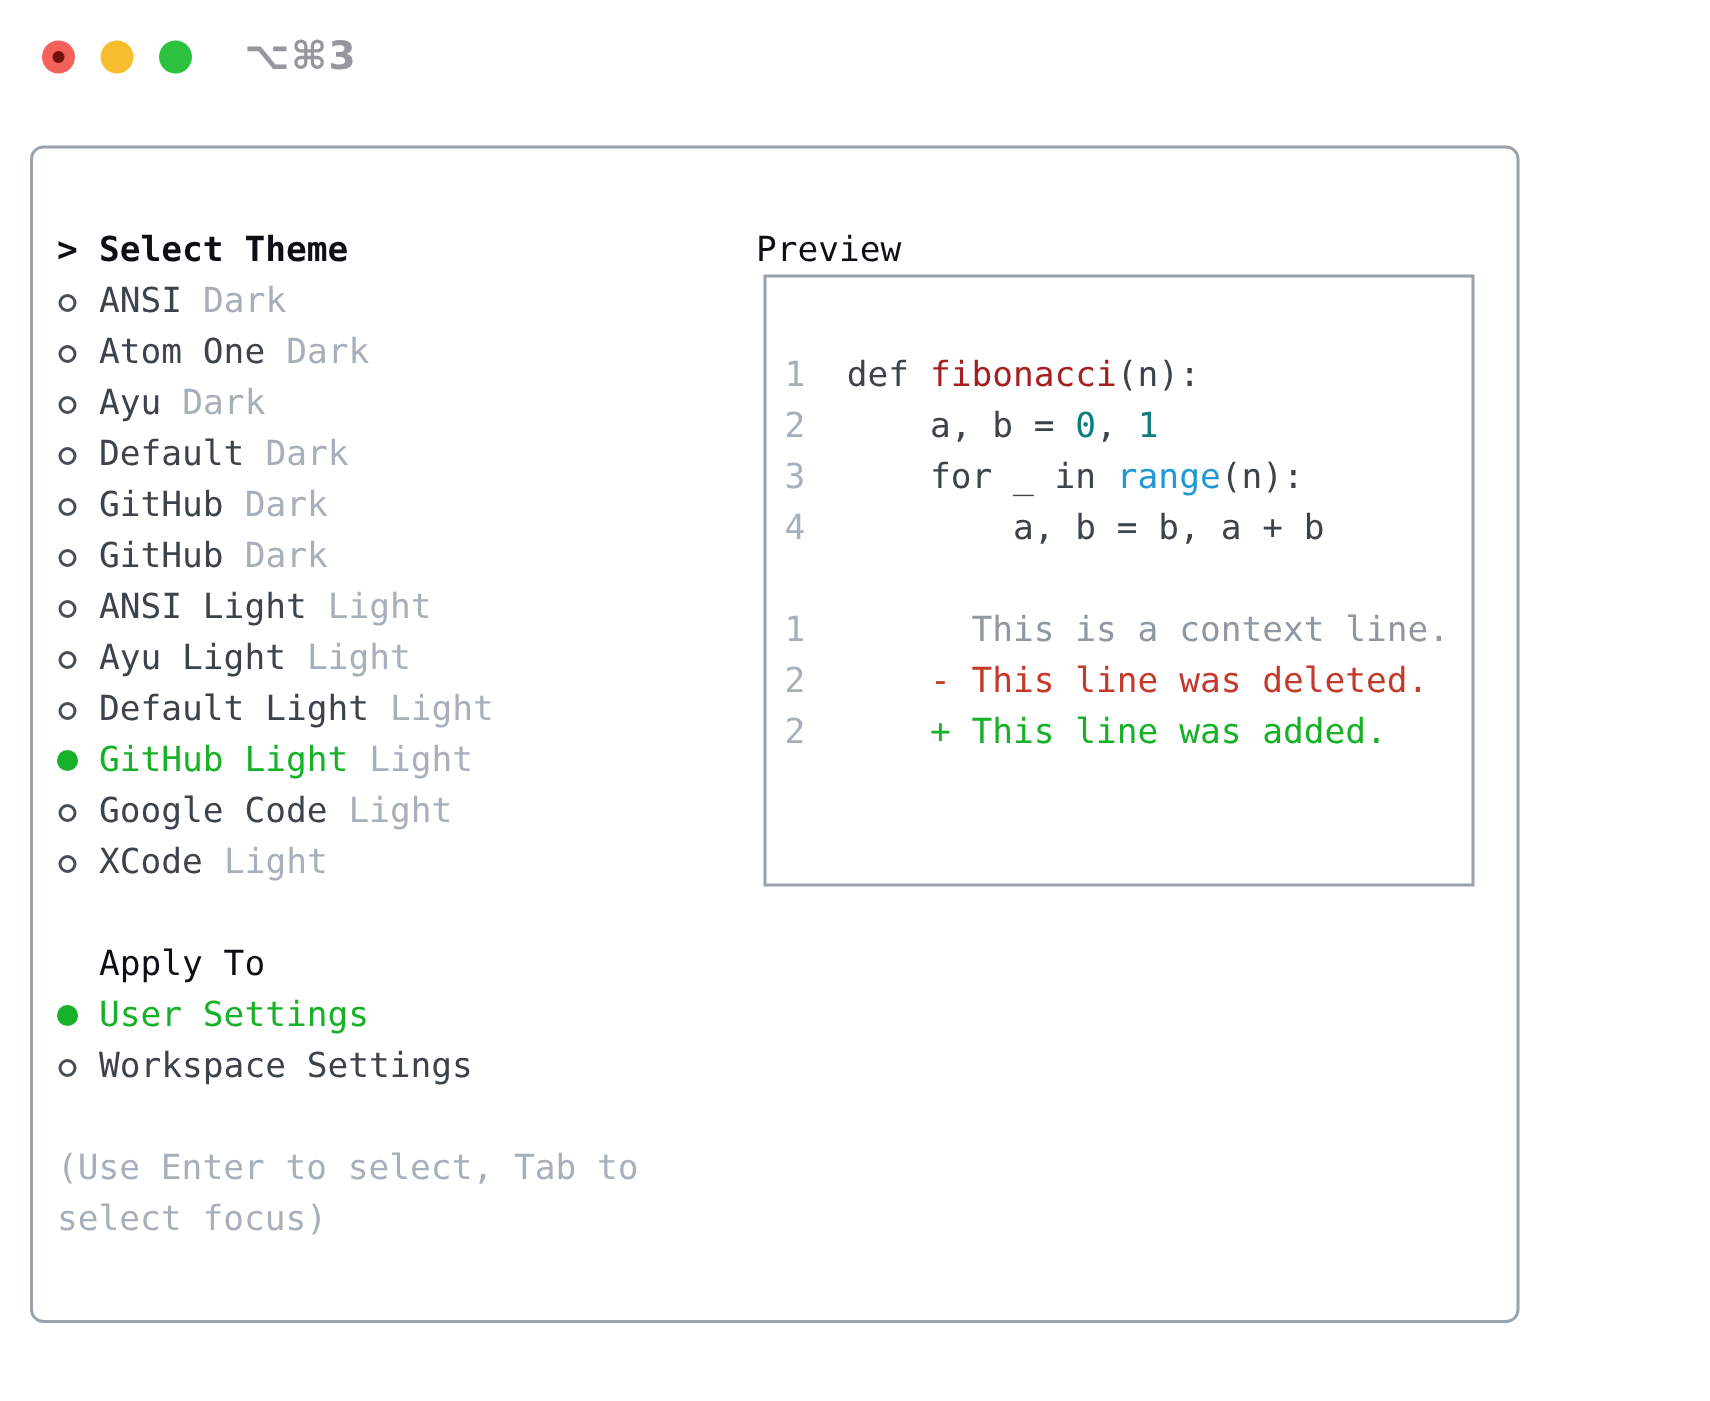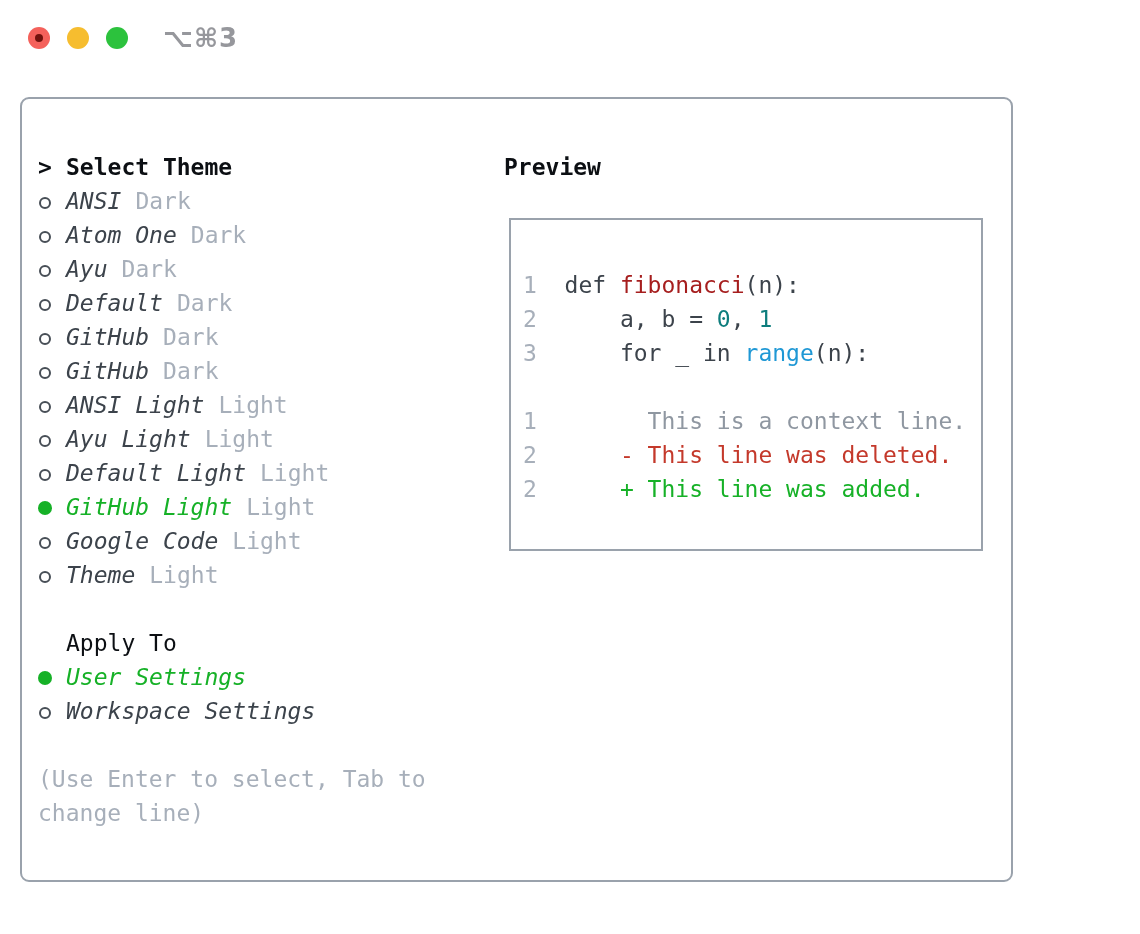--- a/index.html
+++ b/index.html
@@ -33,32 +33,32 @@
     border:2px solid var(--border);border-radius:9px;background:#fff;
     box-sizing:border-box;
   }
   
   .left-col{position:absolute;left:16px;top:51px;width:450px;font-size:23px;}
   .row{height:34px;display:flex;align-items:center;white-space:pre;}
   .mk{display:inline-block;width:28px;flex:0 0 28px;}
   .prompt{font-weight:bold;color:var(--heading);}
   .hdr{font-weight:bold;color:var(--heading);}
   .hdr2{color:var(--heading);}
-  .nm{color:var(--text);font-style:italic;}
+  .nm{color:var(--text);}
   .nm.sel{color:var(--accent);}
   .variant{color:var(--muted);margin-left:14px;}
   .radio{display:inline-block;width:12px;height:12px;border-radius:50%;
          border:2px solid #474e56;box-sizing:border-box;margin-left:1px;}
   .radio.sel{width:14px;height:14px;border:none;background:var(--accent);margin-left:0;}
   .hint{color:var(--muted);}
   
   .preview-head{position:absolute;left:482px;top:51px;height:34px;line-height:34px;
-                font-size:23px;font-weight:bold;color:var(--heading);}
+                font-size:23px;font-weight:normal;color:var(--heading);}
   .preview-box{
-    position:absolute;left:487px;top:119px;width:474px;height:333px;
+    position:absolute;left:487px;top:84px;width:474px;height:408px;
     border:2px solid var(--border);background:#fff;box-sizing:border-box;
     padding:48px 0 0 12px;overflow:hidden;
   }
   .code-row{height:34px;line-height:34px;white-space:pre;font-size:23px;}
   .ln{display:inline-block;width:3ch;color:var(--muted);}
   .c-text{color:var(--text);}
   .c-func{color:var(--code-red);}
   .c-num{color:var(--code-teal);}
   .c-builtin{color:var(--code-blue);}
   .c-ctx{color:var(--diff-gray);}
@@ -90,41 +90,42 @@
           <div class="row"><span class="mk"><span class="radio"></span></span><span class="nm">Atom One</span><span class="variant">Dark</span></div>
           <div class="row"><span class="mk"><span class="radio"></span></span><span class="nm">Ayu</span><span class="variant">Dark</span></div>
           <div class="row"><span class="mk"><span class="radio"></span></span><span class="nm">Default</span><span class="variant">Dark</span></div>
           <div class="row"><span class="mk"><span class="radio"></span></span><span class="nm">GitHub</span><span class="variant">Dark</span></div>
           <div class="row"><span class="mk"><span class="radio"></span></span><span class="nm">GitHub</span><span class="variant">Dark</span></div>
           <div class="row"><span class="mk"><span class="radio"></span></span><span class="nm">ANSI Light</span><span class="variant">Light</span></div>
           <div class="row"><span class="mk"><span class="radio"></span></span><span class="nm">Ayu Light</span><span class="variant">Light</span></div>
           <div class="row"><span class="mk"><span class="radio"></span></span><span class="nm">Default Light</span><span class="variant">Light</span></div>
           <div class="row"><span class="mk"><span class="radio sel"></span></span><span class="nm sel">GitHub Light</span><span class="variant">Light</span></div>
           <div class="row"><span class="mk"><span class="radio"></span></span><span class="nm">Google Code</span><span class="variant">Light</span></div>
-          <div class="row"><span class="mk"><span class="radio"></span></span><span class="nm">Theme</span><span class="variant">Light</span></div>
+          <div class="row"><span class="mk"><span class="radio"></span></span><span class="nm">XCode</span><span class="variant">Light</span></div>
         </div>
       <div class="row"></div>
       <div class="row">
         <span class="mk"></span><span class="hdr2">Apply To</span>
       </div>
       <div id="apply-items">
           <div class="row"><span class="mk"><span class="radio sel"></span></span><span class="nm sel">User Settings</span></div>
           <div class="row"><span class="mk"><span class="radio"></span></span><span class="nm">Workspace Settings</span></div>
         </div>
       <div class="row"></div>
       <div class="row hint">(Use Enter to select, Tab to</div>
-      <div class="row hint">change line)</div>
+      <div class="row hint">select focus)</div>
     </div>
 
     <div class="preview-head">Preview</div>
     <div class="preview-box">
       <div id="code-lines">
           <div class="code-row"><span class="ln">1</span><span class="c-text">def </span><span class="c-func">fibonacci</span><span class="c-text">(n):</span></div>
           <div class="code-row"><span class="ln">2</span><span class="c-text">    a, b = </span><span class="c-num">0</span><span class="c-text">, </span><span class="c-num">1</span></div>
           <div class="code-row"><span class="ln">3</span><span class="c-text">    for _ in </span><span class="c-builtin">range</span><span class="c-text">(n):</span></div>
+          <div class="code-row"><span class="ln">4</span><span class="c-text">        a, b = b, a + b</span></div>
           <div class="code-row"><span class="ln"></span></div>
           <div class="code-row"><span class="ln">1</span><span class="c-ctx">      This is a context line.</span></div>
           <div class="code-row"><span class="ln">2</span><span class="c-del">    - This line was deleted.</span></div>
           <div class="code-row"><span class="ln">2</span><span class="c-add">    + This line was added.</span></div>
         </div>
     </div>
 
   </div>
 </div>
 

